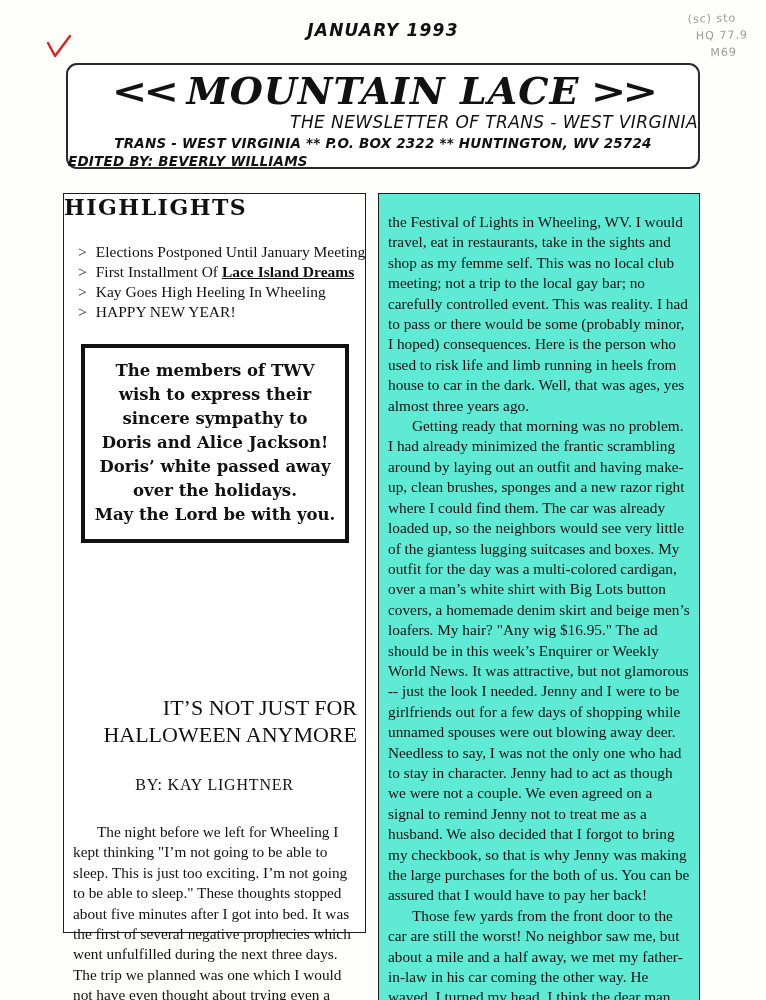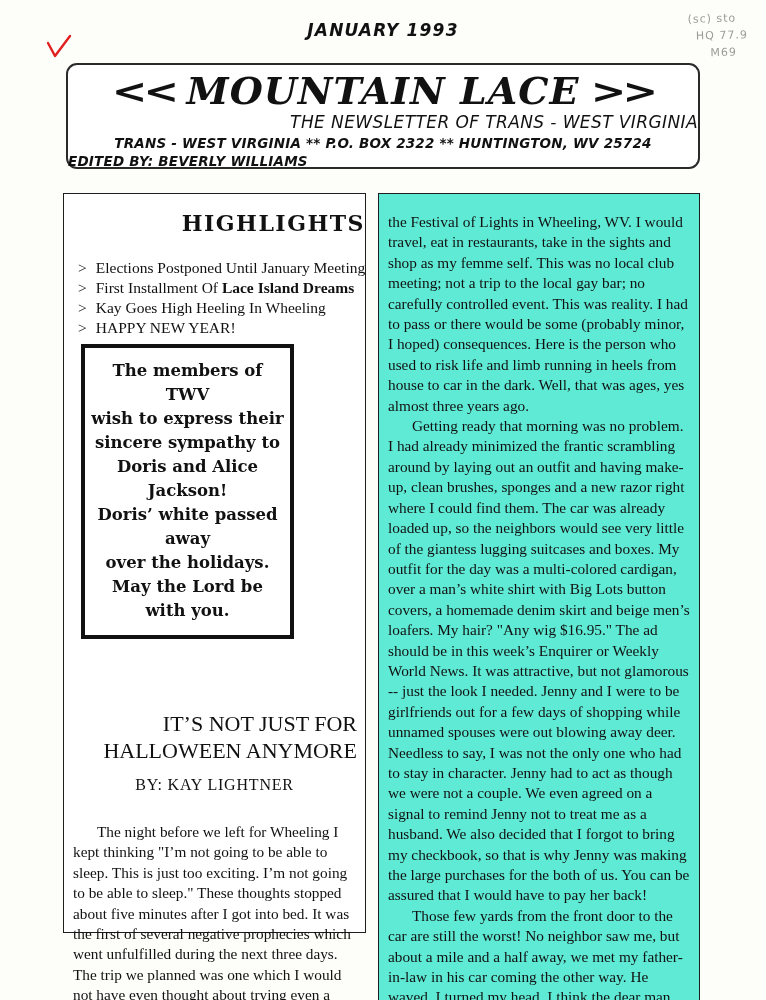--- a/index.html
+++ b/index.html
@@ -142,69 +142,69 @@
     width: 322px;
     height: 864px;
     border: 1.5px solid #1e1e1e;
     box-sizing: border-box;
     background: #5eead4;
     padding: 18px 9px 0 9px;
   }
 
   
   .highlights-title {
-    text-align: right;
+    text-align: left;
     font-family: "DejaVu Serif", serif;
     font-weight: bold;
     font-size: 22px;
     letter-spacing: 1.5px;
-    margin-top: 16px;
+    margin-top: 0;
   }
   .highlights-list {
     margin: 22px 0 0 0;
     padding: 0 10px 0 14px;
     list-style: none;
     font-size: 15.5px;
     line-height: 20px;
   }
   .highlights-list li {
     display: flex;
     gap: 9px;
     white-space: nowrap;
   }
   .hl-marker { font-family: "Liberation Serif", serif; }
-  .hl-underline { font-weight: bold; }
+  .hl-underline { text-decoration: underline; font-weight: bold; }
 
   
   .sympathy {
     position: absolute;
     left: 17px;
     top: 150px;
-    width: 213px;
+    width: 268px;
     border: 4px solid #111;
     box-sizing: border-box;
     padding: 11px 6px 12px 6px;
     text-align: center;
     font-family: "DejaVu Serif", serif;
     font-weight: bold;
     font-size: 16.5px;
     line-height: 24px;
   }
 
   
   .art-title {
     margin-top: 372px;
     text-align: right;
     font-size: 22px;
     line-height: 27px;
     padding: 0 8px;
   }
   .art-title div { white-space: nowrap; }
   .art-byline {
-    margin-top: 12px;
+    margin-top: 28px;
     text-align: center;
     font-size: 16px;
     letter-spacing: .8px;
   }
   .art-body {
     margin-top: 28px;
     padding: 0 7px 0 9px;
     font-size: 15.3px;
     line-height: 20.4px;
     text-align: left;

